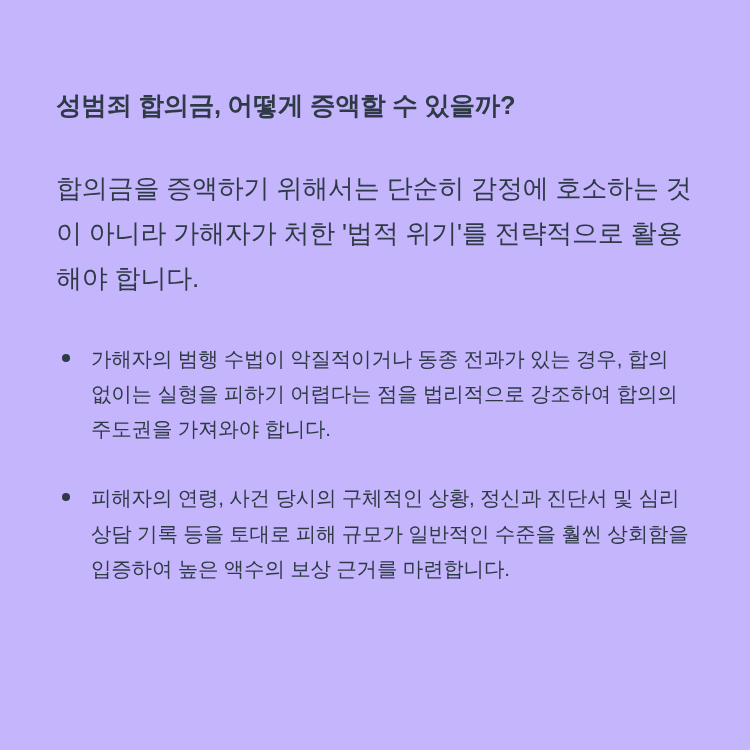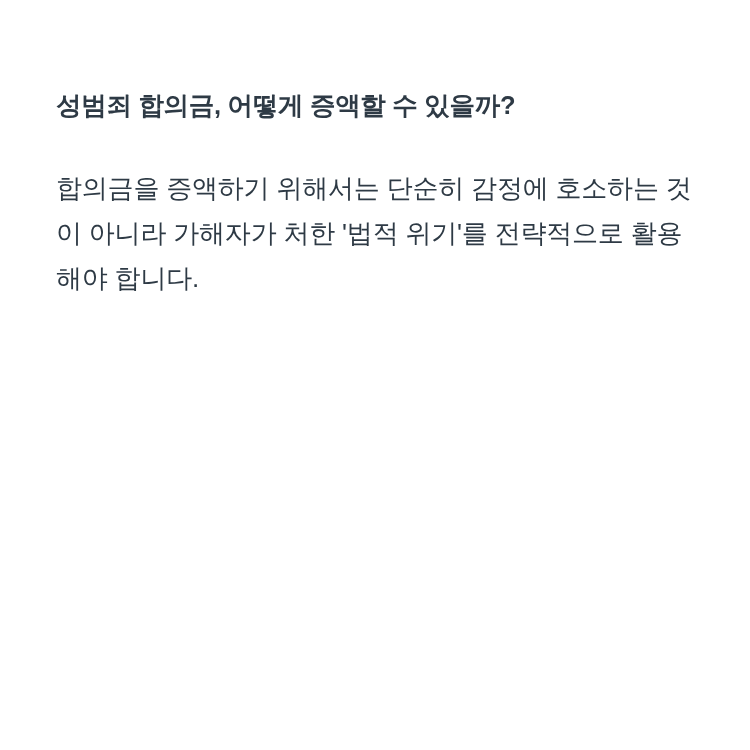--- a/index.html
+++ b/index.html
@@ -11,21 +11,21 @@
     height: 750px;
     background: #fbd7b5;
     font-family: "Liberation Sans", sans-serif;
     overflow: hidden;
   }
   .card {
     box-sizing: border-box;
     width: 750px;
     height: 750px;
     padding: 88px 56px 40px 56px;
-    background: #ffffff;
+    background: #c4b5fd;
   }
   .title {
     font-size: 25.5px;
     font-weight: bold;
     color: #2e3a45;
     letter-spacing: -0.3px;
     line-height: 1.35;
     margin: 0 0 44px 0;
   }
   .lead {
@@ -64,14 +64,22 @@
     background: #2e3a45;
   }
 </style>
 </head>
 <body>
 
 <div class="card">
   <h1 class="title">성범죄 합의금, 어떻게 증액할 수 있을까?</h1>
   <p class="lead">합의금을 증액하기 위해서는 단순히 감정에 호소하는 것이 아니라 가해자가 처한 '법적 위기'를 전략적으로 활용해야 합니다.</p>
   <ul class="bullets">
+    <li class="bullet">
+      <span class="dot"></span>
+      <span>가해자의 범행 수법이 악질적이거나 동종 전과가 있는 경우, 합의 없이는 실형을 피하기 어렵다는 점을 법리적으로 강조하여 합의의 주도권을 가져와야 합니다.</span>
+    </li>
+    <li class="bullet">
+      <span class="dot"></span>
+      <span>피해자의 연령, 사건 당시의 구체적인 상황, 정신과 진단서 및 심리 상담 기록 등을 토대로 피해 규모가 일반적인 수준을 훨씬 상회함을 입증하여 높은 액수의 보상 근거를 마련합니다.</span>
+    </li>
   </ul>
 </div>
 
 </body></html>

